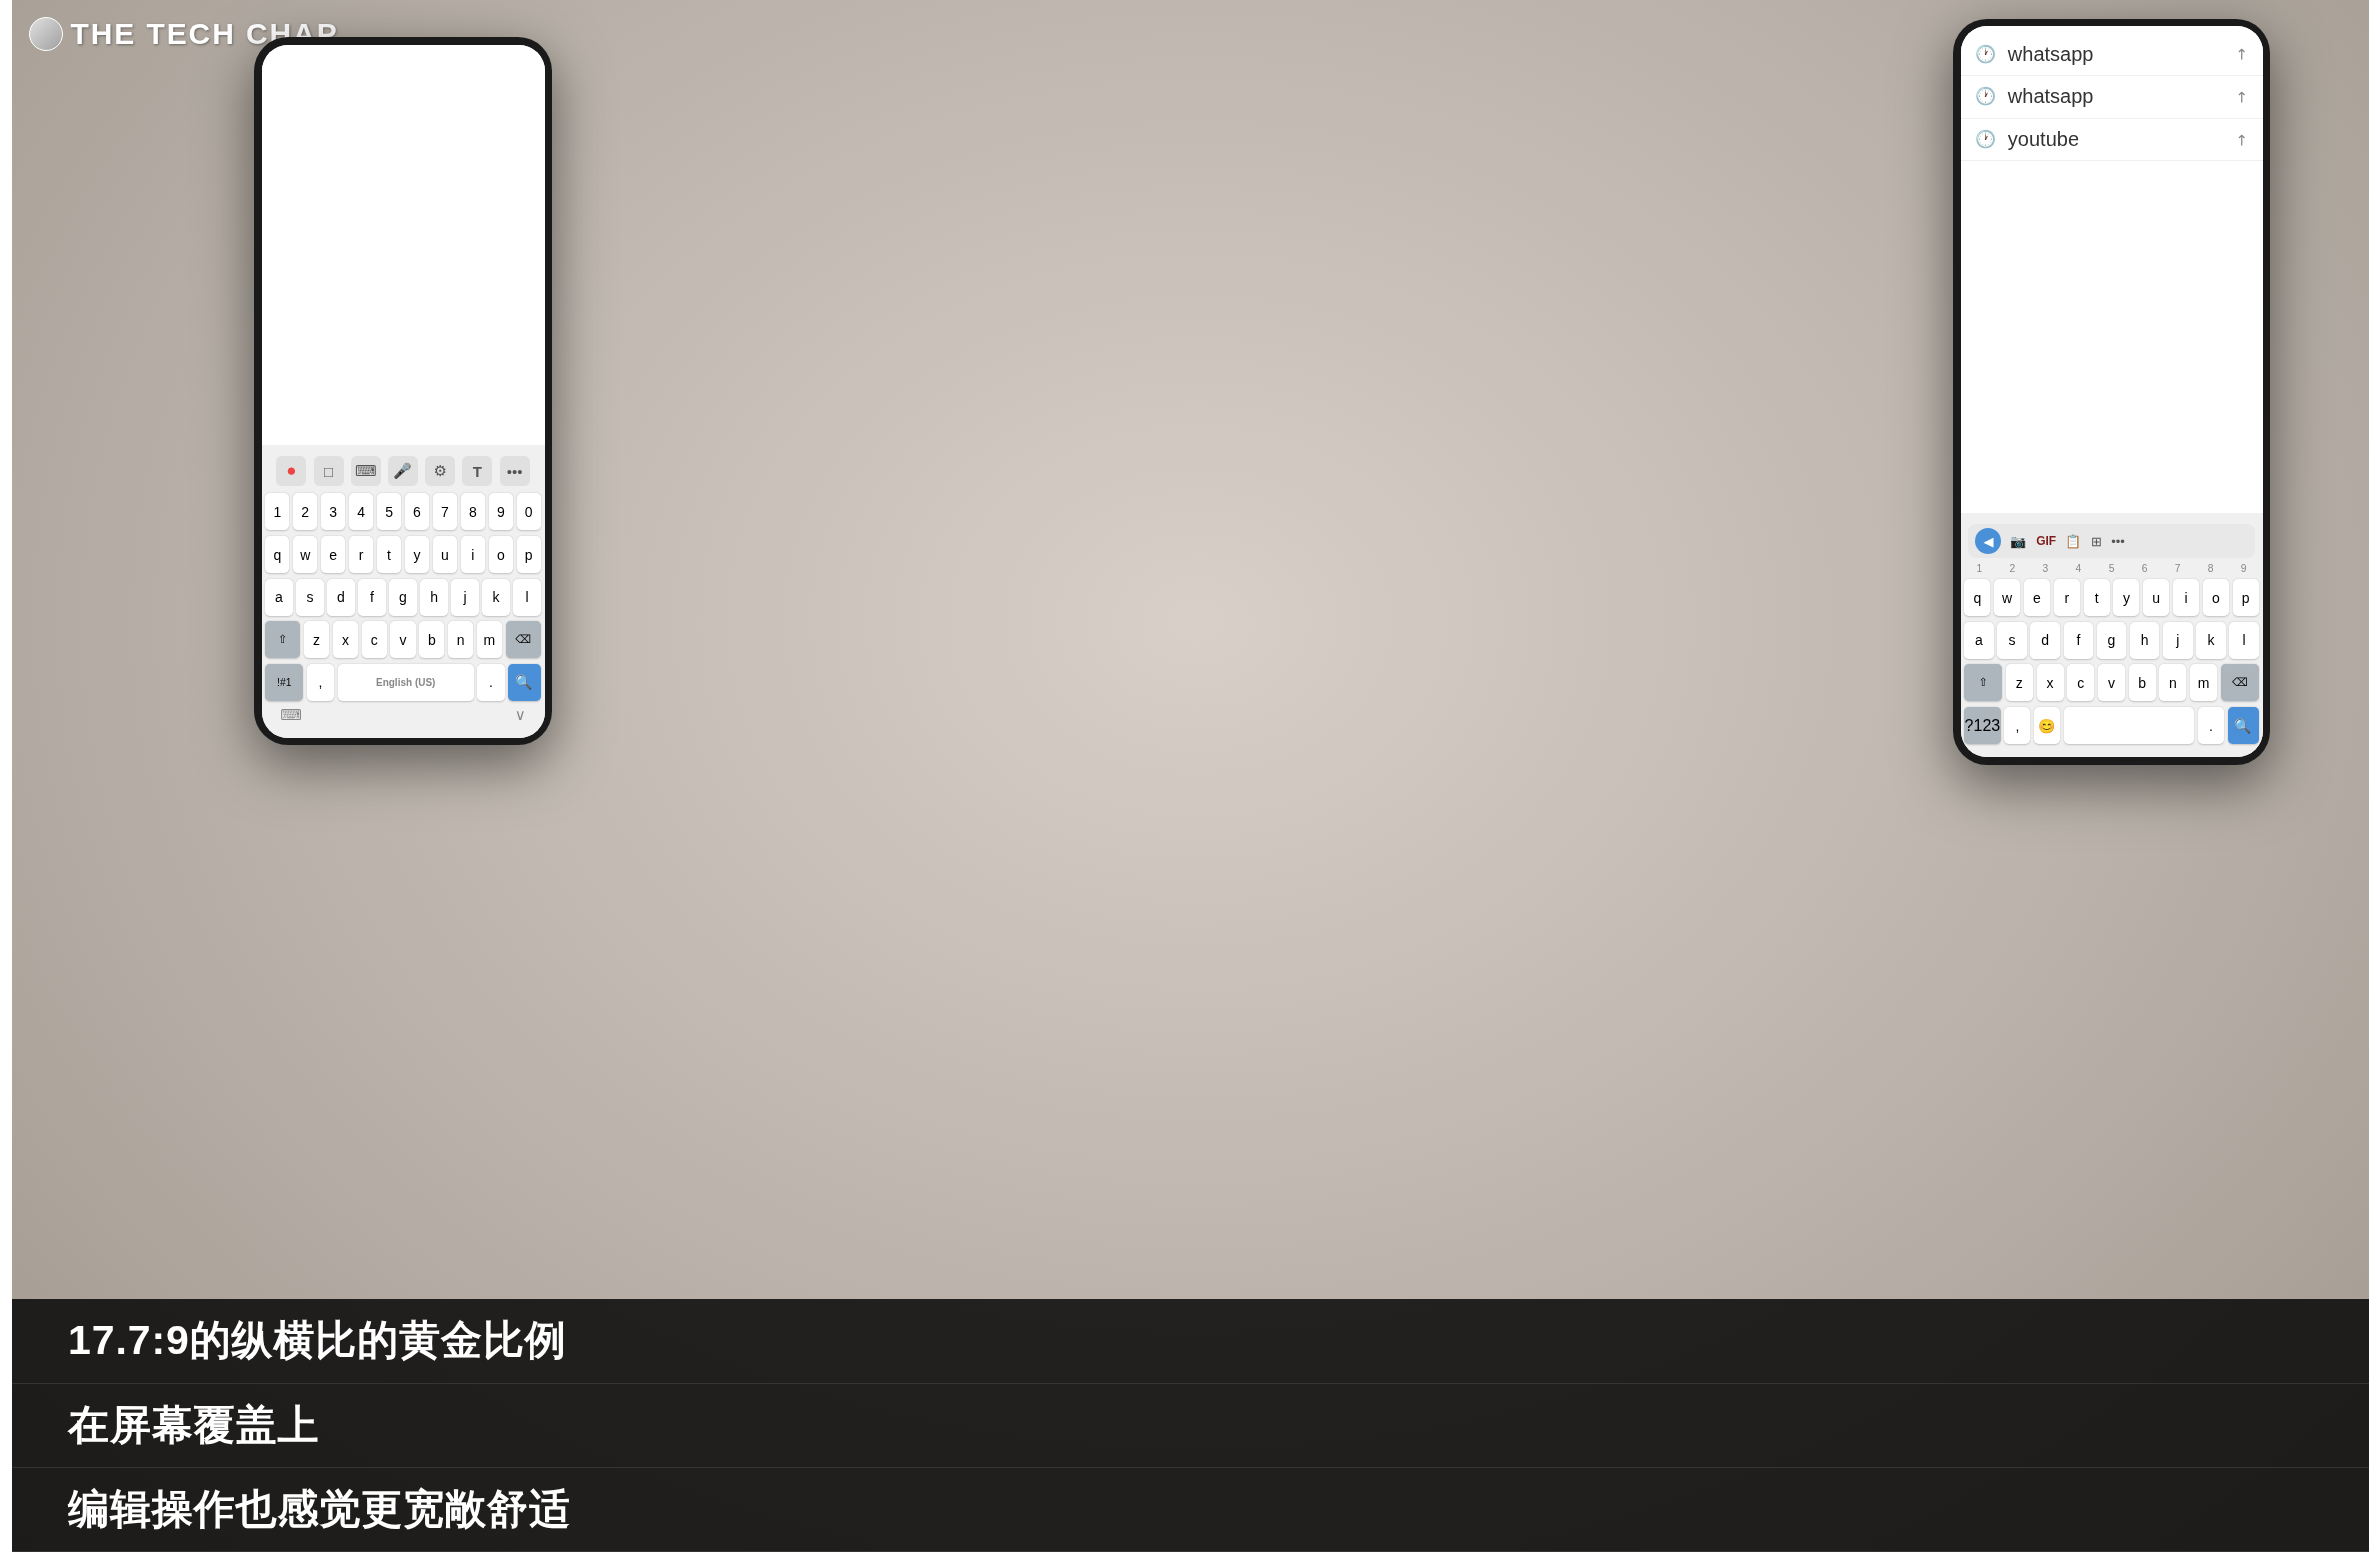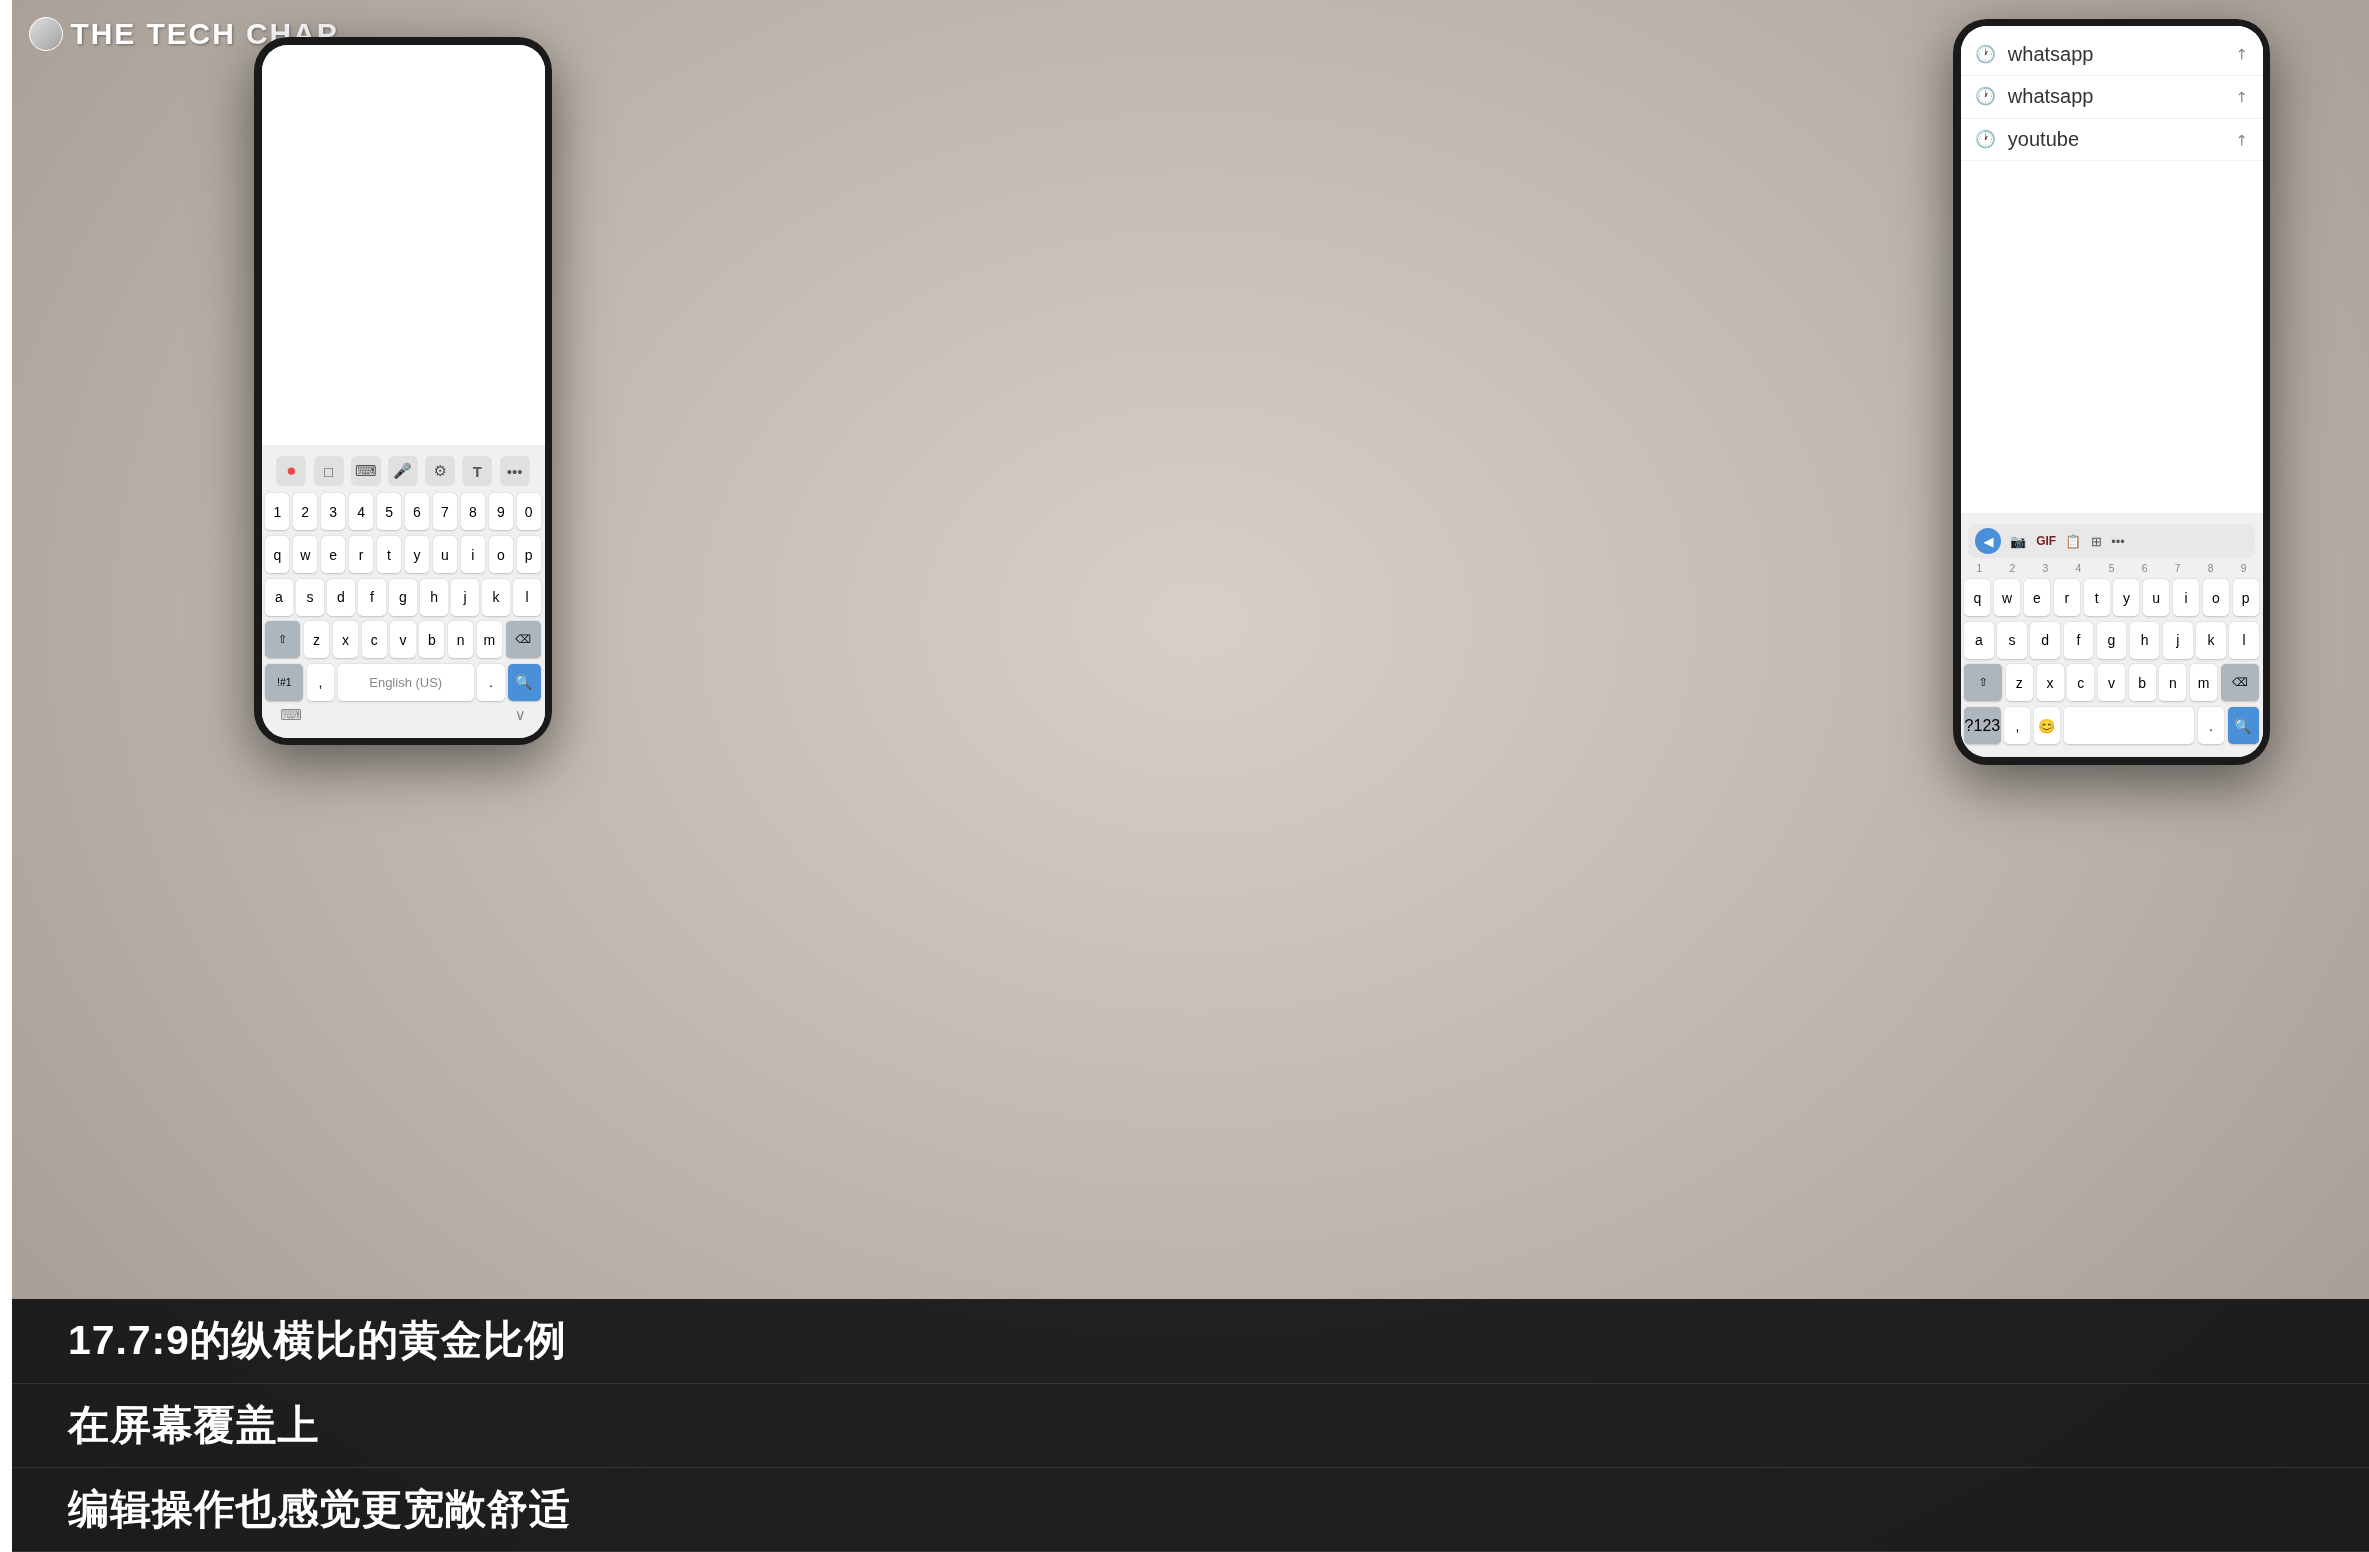--- a/index.html
+++ b/index.html
@@ -310,21 +310,21 @@
           <div class="kb-key">v</div>
           <div class="kb-key">b</div>
           <div class="kb-key">n</div>
           <div class="kb-key">m</div>
           <div class="kb-key special">⌫</div>
         </div>
 
         <div class="kb-row">
           <div class="kb-key special" style="font-size:10.3px;">!#1</div>
           <div class="kb-key">,</div>
-          <div class="kb-key space-key" style="font-size:13px; color:#888;">English (US)</div>
+          <div class="kb-key space-key" style="font-size:10px; color:#888;font-weight:bold;">English (US)</div>
           <div class="kb-key">.</div>
           <div class="kb-key search-key">🔍</div>
         </div>
 
         <div class="kb-row" style="justify-content:space-between; padding: 0 15px;">
           <span style="font-size:15px; color:#888;">⌨</span>
           <span style="font-size:15px; color:#888;">∨</span>
         </div>
       </div>
     </div>

